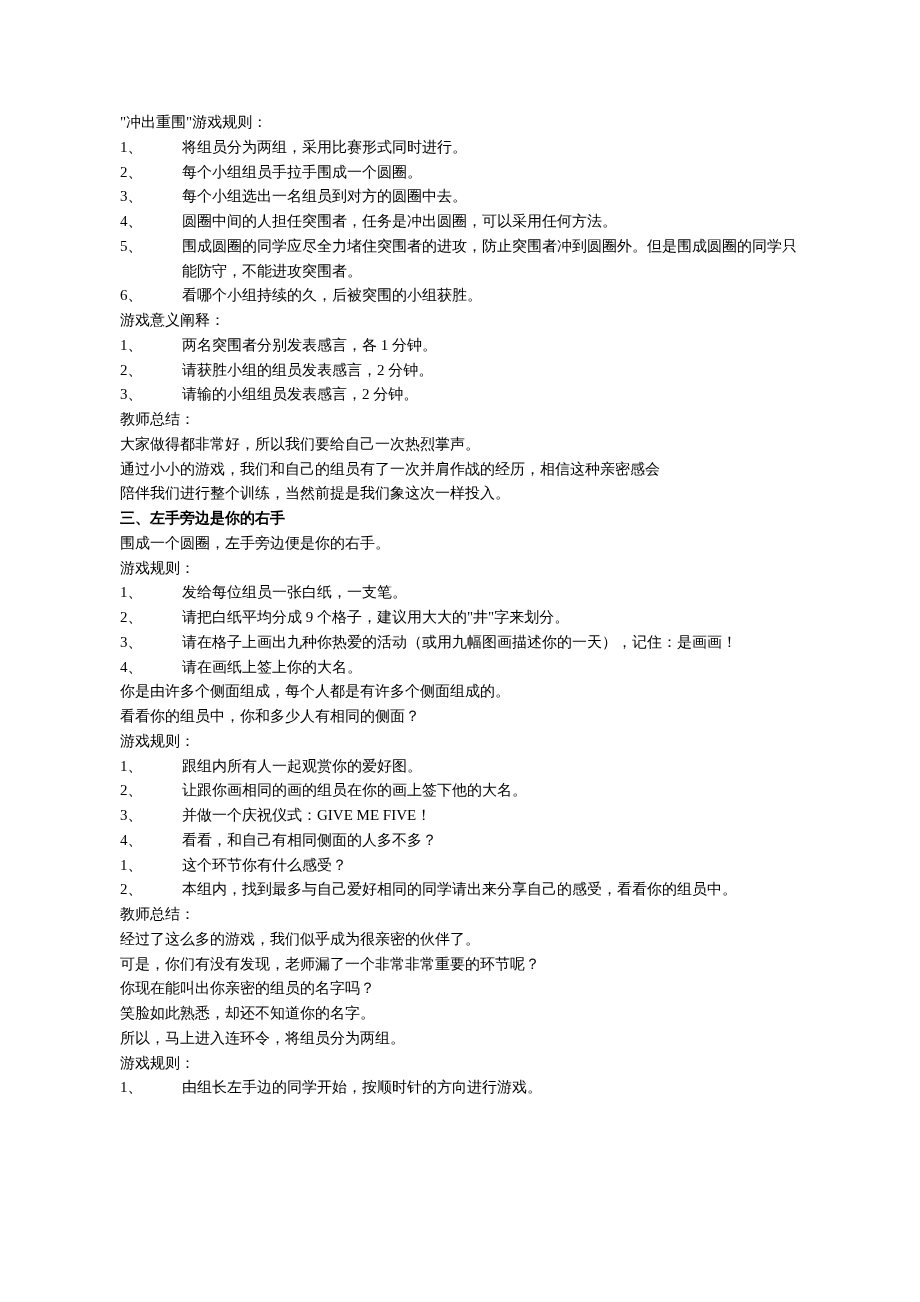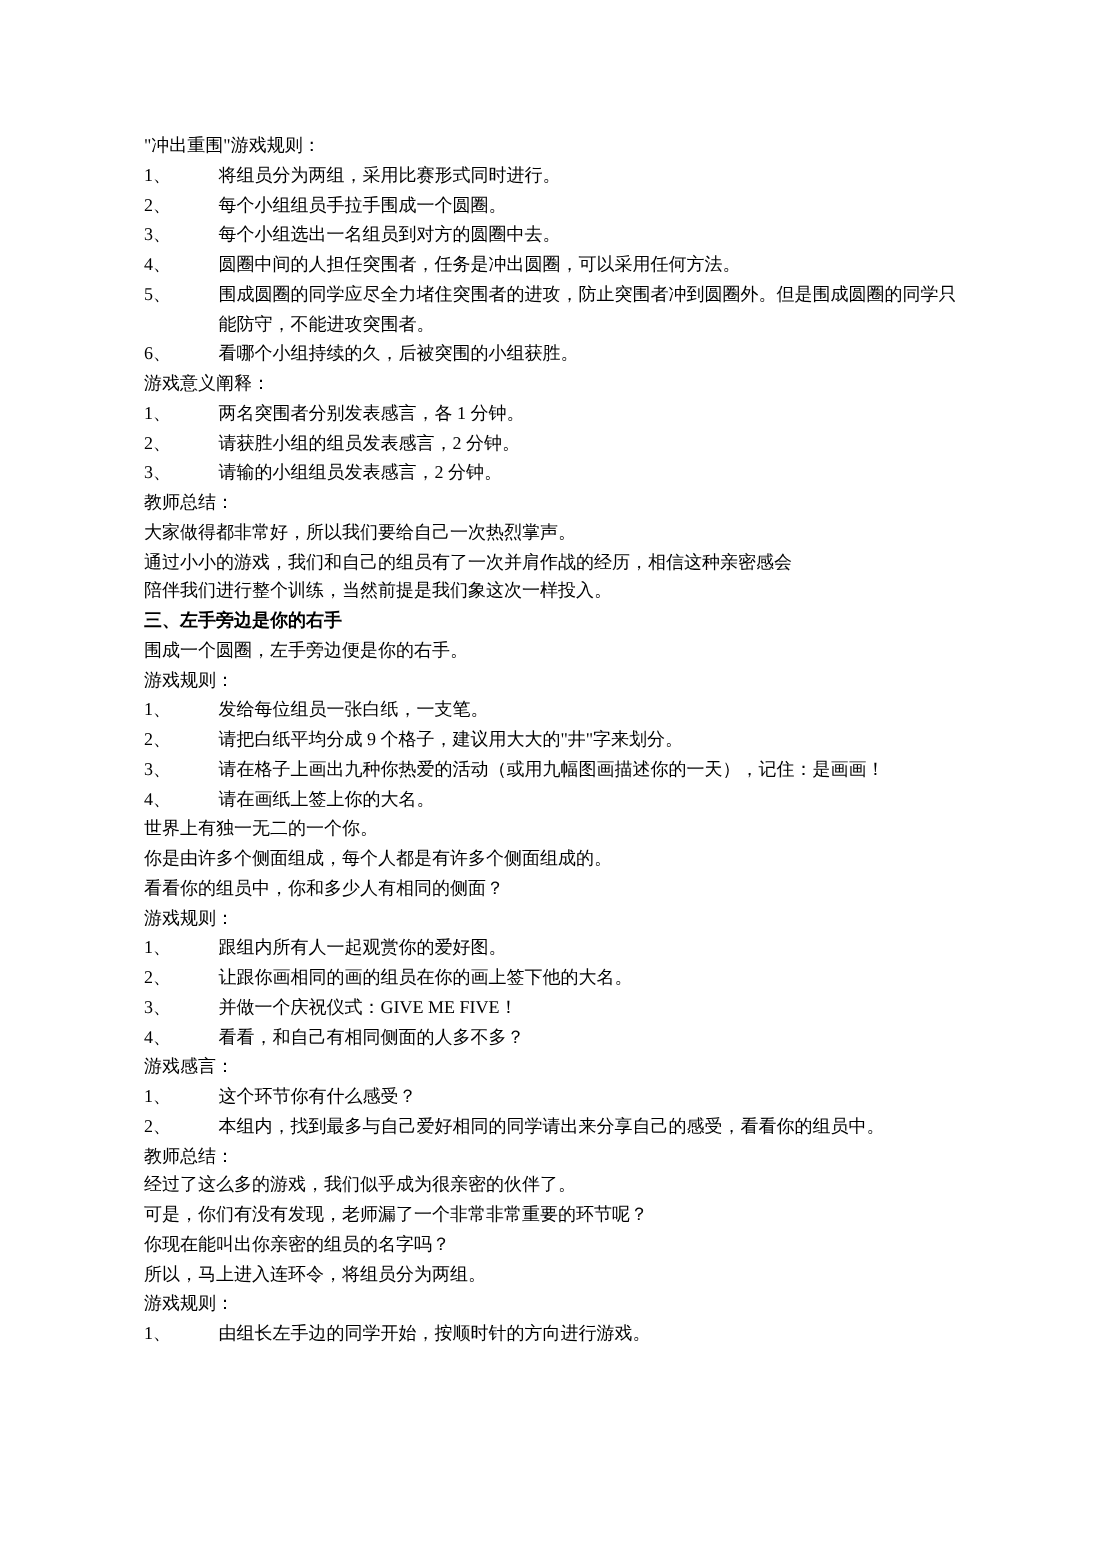--- a/index.html
+++ b/index.html
@@ -91,55 +91,54 @@
     </div>
   <div class="li">
       <span class="num">3、</span>
       <span class="txt">请在格子上画出九种你热爱的活动（或用九幅图画描述你的一天），记住：是画画！</span>
     </div>
   <div class="li">
       <span class="num">4、</span>
       <span class="txt">请在画纸上签上你的大名。</span>
     </div>
 
-  <span class="line">世界上有独一无二的一个你。</span>
   <span class="line">你是由许多个侧面组成，每个人都是有许多个侧面组成的。</span>
   <span class="line">看看你的组员中，你和多少人有相同的侧面？</span>
   <span class="line">游戏规则：</span>
   <div class="li">
       <span class="num">1、</span>
       <span class="txt">跟组内所有人一起观赏你的爱好图。</span>
     </div>
   <div class="li">
       <span class="num">2、</span>
       <span class="txt">让跟你画相同的画的组员在你的画上签下他的大名。</span>
     </div>
   <div class="li">
       <span class="num">3、</span>
       <span class="txt">并做一个庆祝仪式：GIVE ME FIVE！</span>
     </div>
   <div class="li">
       <span class="num">4、</span>
       <span class="txt">看看，和自己有相同侧面的人多不多？</span>
     </div>
 
-  <span class="line">游戏感言：</span>
   <div class="li">
       <span class="num">1、</span>
       <span class="txt">这个环节你有什么感受？</span>
     </div>
   <div class="li">
       <span class="num">2、</span>
       <span class="txt">本组内，找到最多与自己爱好相同的同学请出来分享自己的感受，看看你的组员中。</span>
     </div>
   <span class="line">教师总结：</span>
 
   <span class="line">经过了这么多的游戏，我们似乎成为很亲密的伙伴了。</span>
   <span class="line">可是，你们有没有发现，老师漏了一个非常非常重要的环节呢？</span>
   <span class="line">你现在能叫出你亲密的组员的名字吗？</span>
+  <span class="line">笑脸如此熟悉，却还不知道你的名字。</span>
   <span class="line">所以，马上进入连环令，将组员分为两组。</span>
   <span class="line">游戏规则：</span>
   <div class="li">
       <span class="num">1、</span>
       <span class="txt">由组长左手边的同学开始，按顺时针的方向进行游戏。</span>
     </div>
 
 </div>
 
 </body></html>

